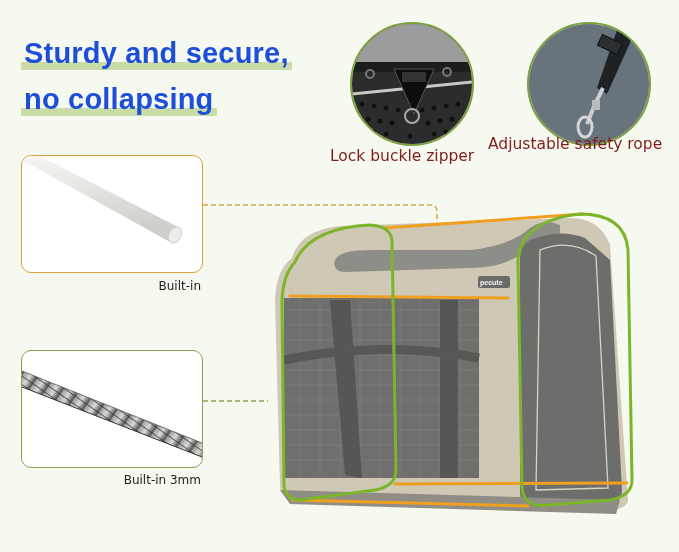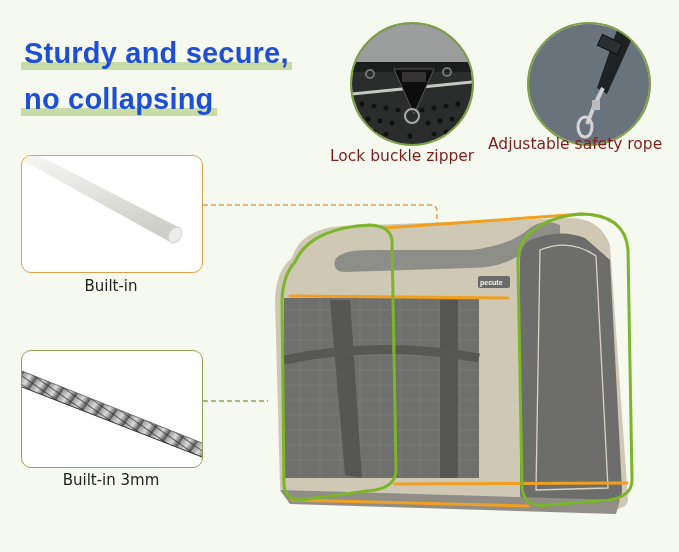--- a/index.html
+++ b/index.html
@@ -5,21 +5,21 @@
   html,body{margin:0;padding:0;}
   body{width:679px;height:552px;background:#f6f9ef;position:relative;overflow:hidden;font-family:"DejaVu Sans",sans-serif;}
   .headline{position:absolute;left:24px;top:30px;font-family:"Liberation Sans",sans-serif;font-weight:bold;font-size:29px;line-height:46px;color:#1d4ed8;letter-spacing:0.2px;}
   .hl-line{position:relative;display:inline-block;z-index:1;}
   .hl-line::after{content:"";position:absolute;left:-3px;right:-3px;bottom:6px;height:8px;background:#c9dca8;z-index:-1;}
   .circle{position:absolute;width:120px;height:120px;border-radius:50%;border:2px solid #7ba23e;overflow:hidden;}
   .cap{position:absolute;font-size:15.5px;color:#7f1d1d;text-align:center;white-space:nowrap;}
   .box{position:absolute;width:180px;height:116px;background:#fff;border-radius:10px;overflow:hidden;}
   .box.orange{border:1.5px solid #d9a24a;}
   .box.green{border:1.5px solid #8aa552;}
-  .bcap{position:absolute;width:180px;text-align:center;font-size:15px;line-height:23px;color:#222;}
+  .bcap{position:absolute;width:180px;text-align:right;font-size:12px;line-height:23px;color:#222;}
   svg{display:block;}
 </style>
 </head>
 <body>
 
 <div class="headline">
   <div><span class="hl-line">Sturdy and secure,</span></div>
   <div><span class="hl-line">no collapsing</span></div>
 </div>
 

